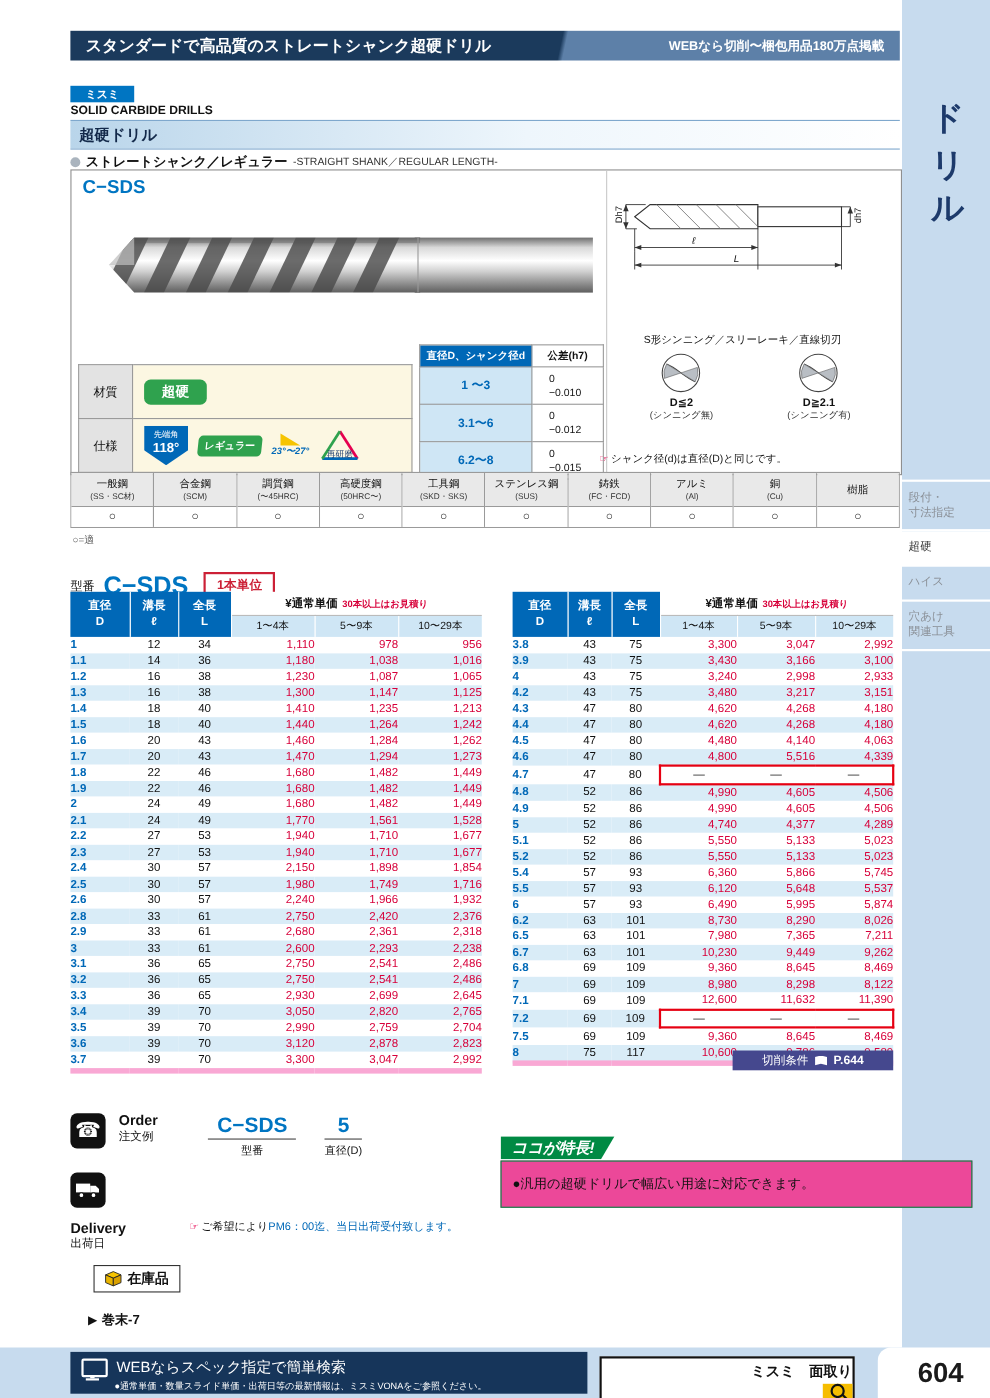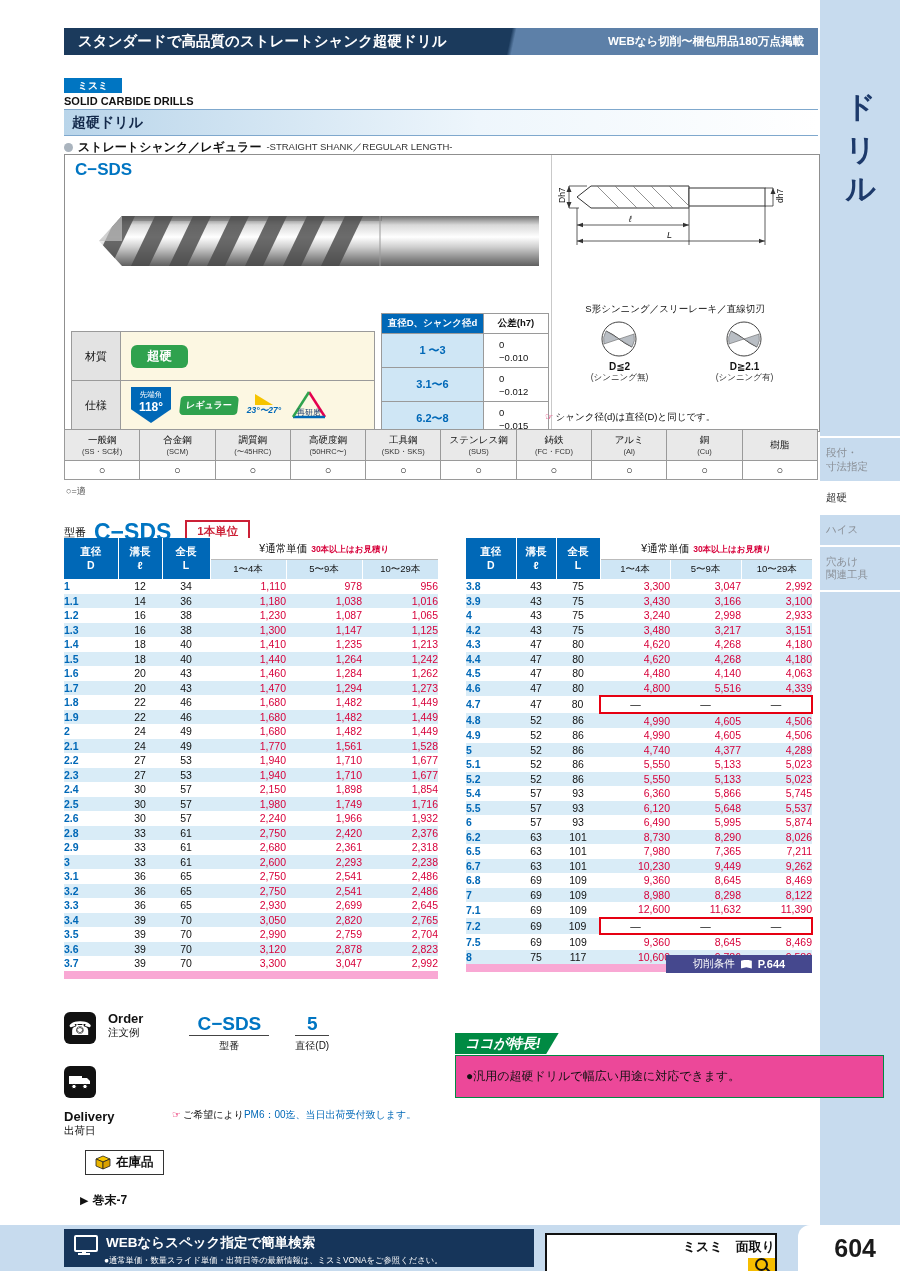--- a/index.html
+++ b/index.html
@@ -90,27 +90,27 @@
   .legend{position:absolute;left:66px;top:485px;font-size:9px;color:#555;}
 
   
   .model-row{position:absolute;left:64px;top:502px;display:flex;align-items:flex-end;}
   .model-row .cap{font-size:11px;padding-bottom:4px;margin-right:8px;}
   .model-row .model{font-size:23px;font-weight:bold;color:#0075c2;line-height:1;}
   .unit-badge{border:2px solid #cc2036;color:#cc2036;font-size:11.5px;font-weight:bold;
       padding:2px 10px;margin-left:14px;margin-bottom:1px;margin-top:18px;}
 
   
-  .ptable{position:absolute;border-collapse:collapse;table-layout:fixed;border-bottom:8px solid #f9a8d4;}
+  .ptable{position:absolute;border-collapse:collapse;table-layout:fixed;border-bottom:5px solid #f9a8d4;}
   .pt-left{left:64px;top:538px;width:374px;}
   .pt-right{left:466px;top:538px;width:346px;}
   .th-blue{background:#0068b7;color:#fff;font-size:10.5px;font-weight:bold;border-right:1px solid #fff;}
   .th-blue span{display:block;line-height:1.25;}
   .th-price{background:#fff;height:19px;font-size:10.5px;text-align:center;border-bottom:1px solid #bbb;}
-  .th-price b{font-weight:normal;color:#111;margin-top:41px;}
+  .th-price b{font-weight:bold;color:#111;margin-top:41px;}
   .th-price i{font-style:normal;font-size:8.5px;color:#d7003a;margin-left:4px;}
   .th-qty{background:#cfe6f5;font-size:9.5px;font-weight:normal;height:17px;border-left:1px solid #fff;color:#111;}
   .ptable tbody td{height:14.5px;line-height:14.5px;font-size:10.5px;padding:0;}
   .ptable tbody tr:nth-child(even){background:#d9ecf7;}
   td.d{color:#0068b7;font-weight:bold;padding-left:8px;}
   td.c{text-align:center;}
   td.p{color:#d7003a;text-align:right;padding-right:10px;}
   tr.na td.p{color:#111;text-align:center;padding-right:0;background:#fff;}
   tr.na td:nth-child(4){border-top:2px solid #e60012;border-bottom:2px solid #e60012;border-left:2px solid #e60012;}
   tr.na td:nth-child(5){border-top:2px solid #e60012;border-bottom:2px solid #e60012;}
@@ -146,21 +146,21 @@
   .feature-box{position:absolute;left:455px;top:1055px;width:429px;height:43px;border:1.5px solid #008a43;
       display:flex;align-items:center;padding-left:10px;font-size:12px;box-sizing:border-box;background:#ec4899;}
 
   
   .fbar{position:absolute;left:64px;top:1229px;width:470px;height:38px;background:#16355a;color:#fff;
       padding:5px 10px;box-sizing:border-box;}
   .fbar-top{display:flex;align-items:center;gap:8px;}
   .monitor{position:relative;width:20px;height:13px;border:2px solid #fff;border-radius:2px;flex:0 0 auto;}
   .monitor::after{content:"";position:absolute;left:6px;top:13px;width:4px;height:3px;background:#fff;}
   .monitor::before{content:"";position:absolute;left:2px;top:16px;width:12px;height:2px;background:#fff;}
-  .fbar-title{font-size:13.5px;font-weight:bold;text-align:right;}
+  .fbar-title{font-size:13.5px;font-weight:normal;text-align:right;}
   .fbar-note{font-size:8.3px;margin-top:3px;padding-left:30px;}
   .search{position:absolute;left:545px;top:1233px;width:232px;height:40px;border:2px solid #111;background:#fff;
       display:flex;align-items:flex-end;box-sizing:border-box;flex-direction:column;}
   .search-text{flex:1;font-size:13px;font-weight:bold;display:flex;align-items:center;padding-left:8px;cursor:text;}
   .search-btn{width:27px;background:#f6bd00;display:flex;align-items:center;justify-content:center;cursor:pointer;}
   .mag{width:9px;height:9px;border:2px solid #111;border-radius:50%;position:relative;}
   .mag::after{content:"";position:absolute;width:6px;height:2px;background:#111;transform:rotate(45deg);right:-5px;bottom:-2px;}
   .pagenum-box{position:absolute;left:798px;top:1225px;width:102px;height:46px;background:#fff;
       border-top-left-radius:12px;display:flex;align-items:center;justify-content:flex-end;
       padding-right:24px;box-sizing:border-box;}

